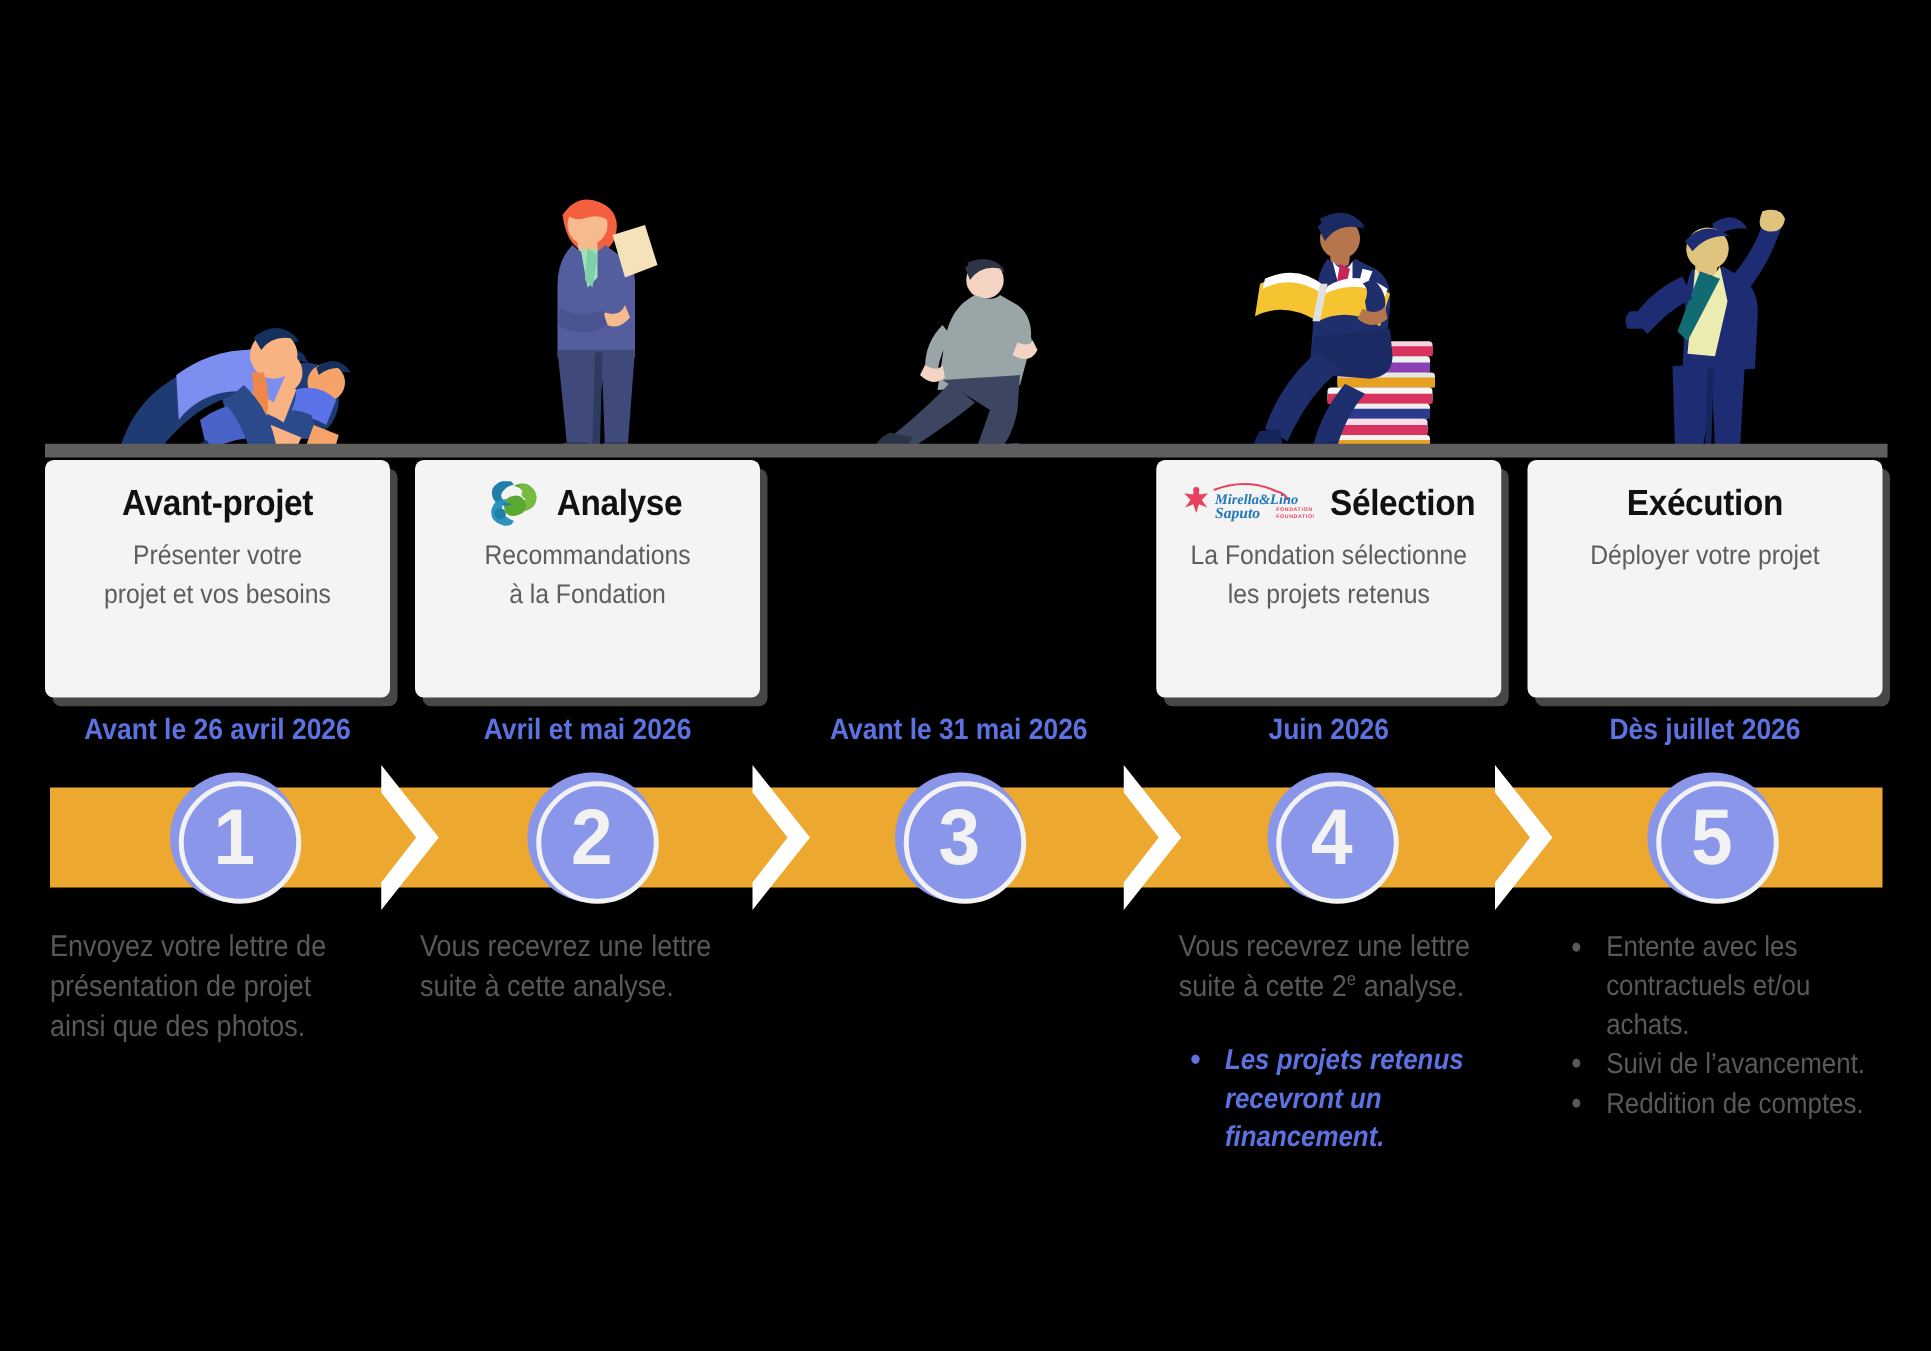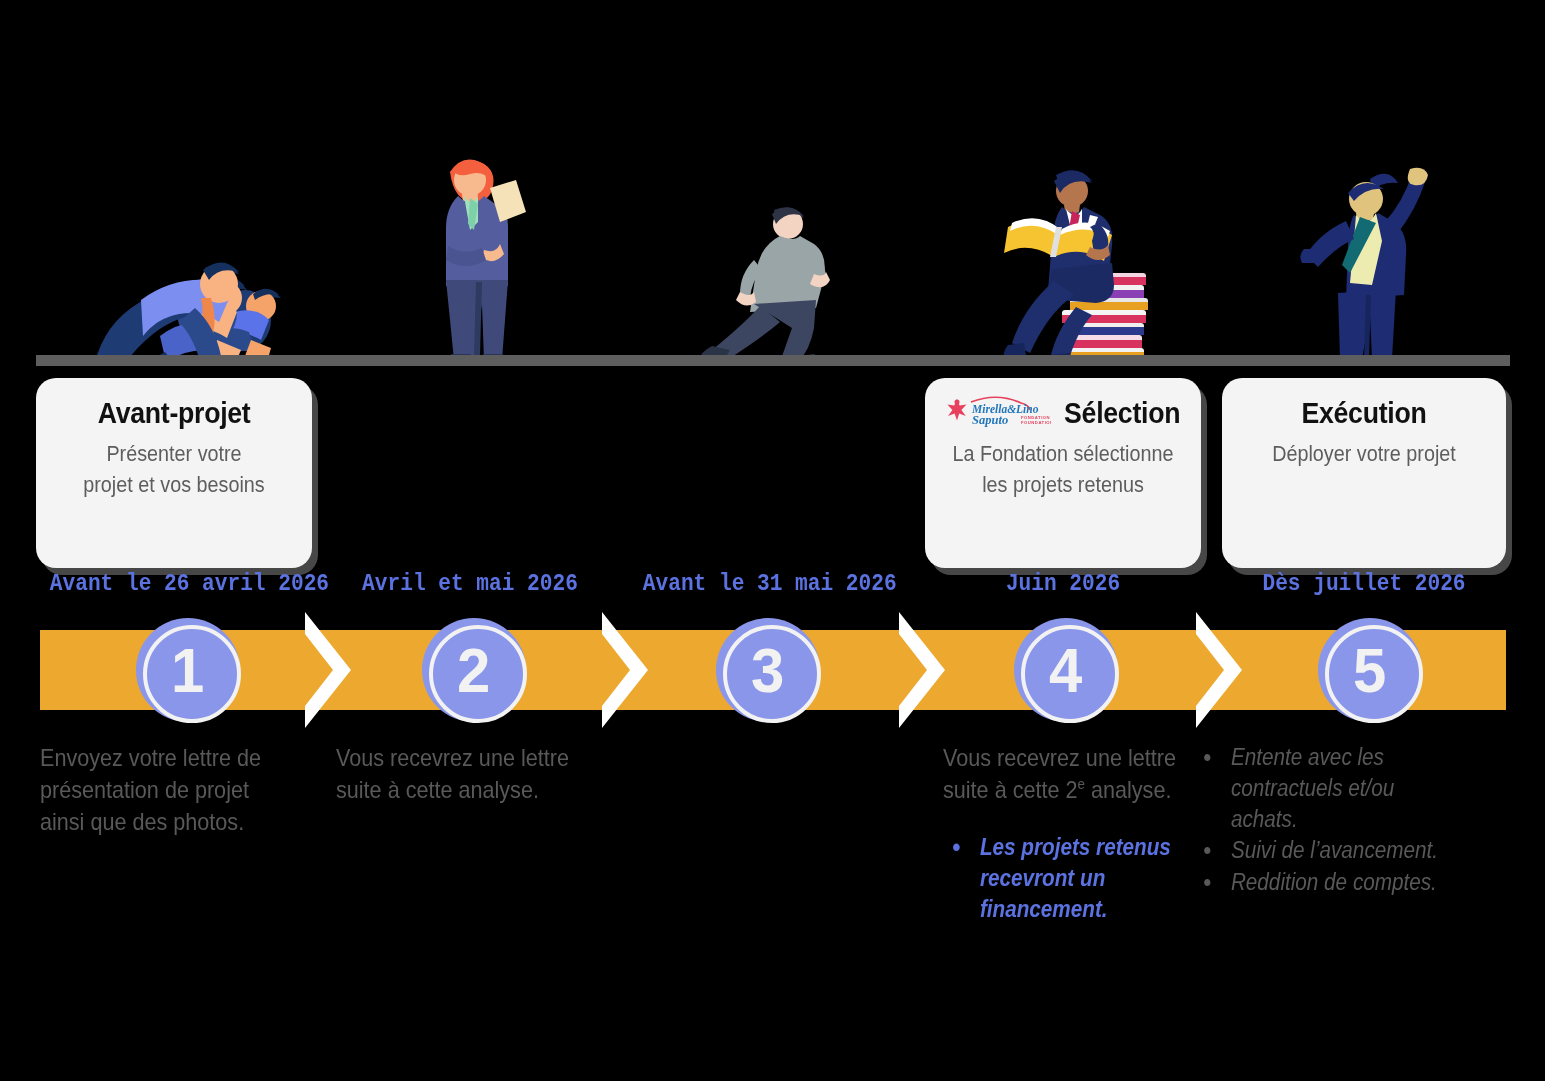--- a/index.html
+++ b/index.html
@@ -17,23 +17,23 @@
     background: #5e5e5e;
   }
 
   
   .illus-layer { position: absolute; left:0; top:0; width:1545px; height:365px; }
   .illus { position: absolute; bottom: 0; }
 
   
   .cards { position: absolute; left: 0; top: 368px; width: 1545px; height: 192px; }
   .card {
-    position: absolute; top: 10px; height: 190px;
+    position: absolute; top: 0; height: 190px;
     background: #f4f4f4;
-    border-radius: 20px;
+    border-radius: 7px;
     box-shadow: 6px 7px 0 rgba(255,255,255,0.28);
     padding: 14px 10px 8px 10px;
     text-align: center;
   }
   .card-head {
     display: flex; align-items: center; justify-content: center; gap: 8px;
     height: 42px;
   }
   .card-title {
     font-size: 29px; font-weight: 700; color: #111111;
@@ -46,21 +46,21 @@
     font-size: 21.5px; line-height: 1.42; color: #5d5d5d;
     transform: scaleX(0.92); transform-origin: top center;
   }
 
   
   .chain-icon { width: 44px; height: 36px; flex: 0 0 auto; }
   
   .saputo-logo { width: 110px; height: 40px; flex: 0 0 auto; }
 
   
-  .dates { position: absolute; left: 0; top: 570px; width: 1545px; height: 36px; font-family: Liberation Mono, monospace; }
+  .dates { position: absolute; left: 0; top: 570px; width: 1545px; height: 36px; }
   .date {
     position: absolute; top: 0; text-align: center;
     font-size: 23.5px; font-weight: 700; color: #5B72E0;
     transform: scaleX(0.9); transform-origin: center top;
     white-space: nowrap;
   }
 
   
   .band-wrap { position:absolute; left:0; top:612px; width:1545px; height:130px; }
   .band {
@@ -253,20 +253,38 @@
     <div class="card" style="left:36px; width:276px;">
       <div class="card-head">
         <div class="card-title">Avant-projet</div>
       </div>
       <div class="card-sub">
         <div>Présenter votre</div>
         <div>projet et vos besoins</div>
       </div>
     </div>
 
+    <div class="card" style="left:332px; width:276px;">
+      <div class="card-head">
+        <svg class="chain-icon" viewBox="0 0 48 40">
+          <path d="M24 4 q14 -6 18 6 q5 12 -7 16 q-7 2 -10 -3 q4 -1 7 -4 q6 -5 2 -10 q-5 -4 -10 -5 z" fill="#5aa832"></path>
+          <path d="M30 2 q12 1 14 10 q2 10 -9 14 q-8 3 -11 -2 q6 -2 9 -6 q5 -6 -3 -11 z" fill="#76bb3f"></path>
+          <path d="M20 14 q10 -4 14 4 q3 9 -6 12 q-9 3 -12 -4 q-2 -8 4 -12 z" fill="#5aa832"></path>
+          <path d="M24 20 q-12 5 -18 -4 q-5 -11 7 -16 q8 -3 11 3 q-5 1 -8 4 q-6 5 -1 10 q5 4 9 3 z" fill="#1f7fa8"></path>
+          <path d="M18 16 q-12 -1 -14 10 q-1 10 10 13 q8 2 10 -4 q-6 -2 -9 -6 q-4 -6 3 -13 z" fill="#2b93bd"></path>
+          <circle cx="12" cy="29" r="5" fill="#1f7fa8"></circle>
+          <circle cx="36" cy="11" r="5" fill="#76bb3f"></circle>
+        </svg>
+        <div class="card-title">Analyse</div>
+      </div>
+      <div class="card-sub">
+        <div>Recommandations</div>
+        <div>à la Fondation</div>
+      </div>
+    </div>
 
 
     <div class="card" style="left:1222px; width:284px;">
       <div class="card-head">
         <div class="card-title">Exécution</div>
       </div>
       <div class="card-sub">
         <div>Déployer votre projet</div>
       </div>
     </div>
@@ -355,21 +373,21 @@
     <div class="col" style="left:943px; width:270px;">
       <div class="col-intro">
         <div>Vous recevrez une lettre</div>
         <div>suite à cette 2<sup>e</sup> analyse.</div>
       </div>
       <ul class="bullets blue" style="margin-top:26px;font-style:italic;">
         <li>Les projets retenus recevront un financement.</li>
       </ul>
     </div>
 
-    <div class="col" style="left:1194px; width:266px;font-style:italic;">
+    <div class="col" style="left:1248px; width:266px;">
       <ul class="bullets gray" style="margin-top:0;">
         <li>Entente avec les contractuels et/ou achats.</li>
         <li>Suivi de l’avancement.</li>
         <li>Reddition de comptes.</li>
       </ul>
     </div>
   </div>
 
 </div>
 

